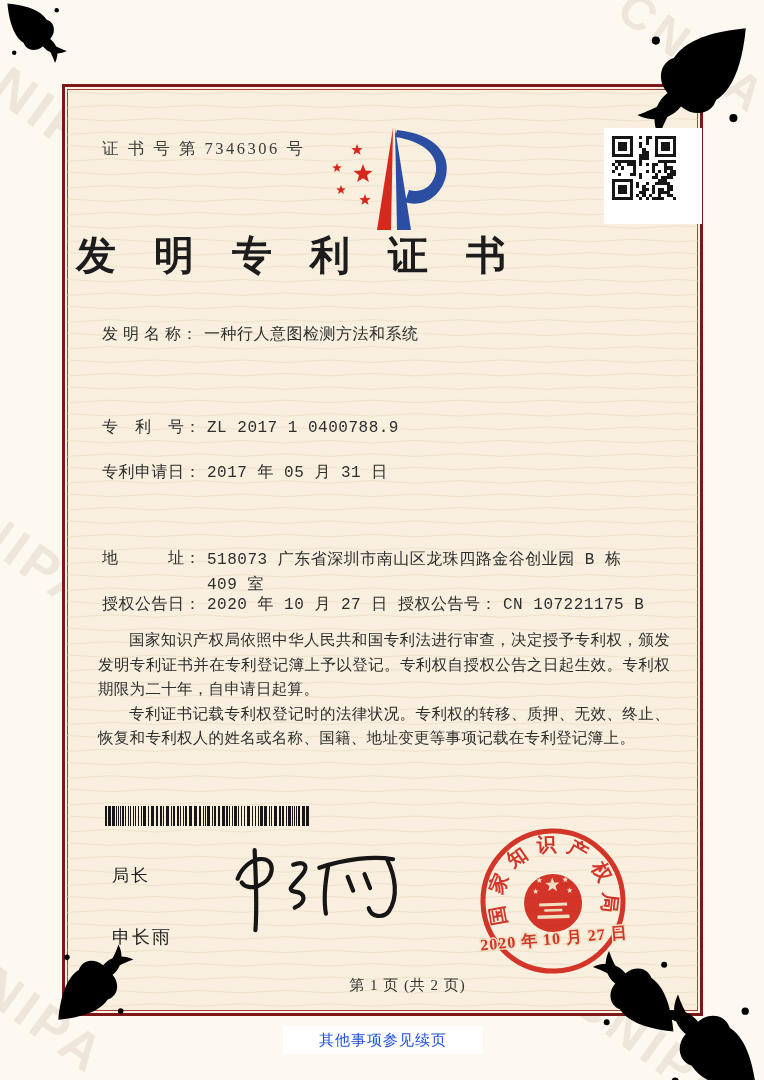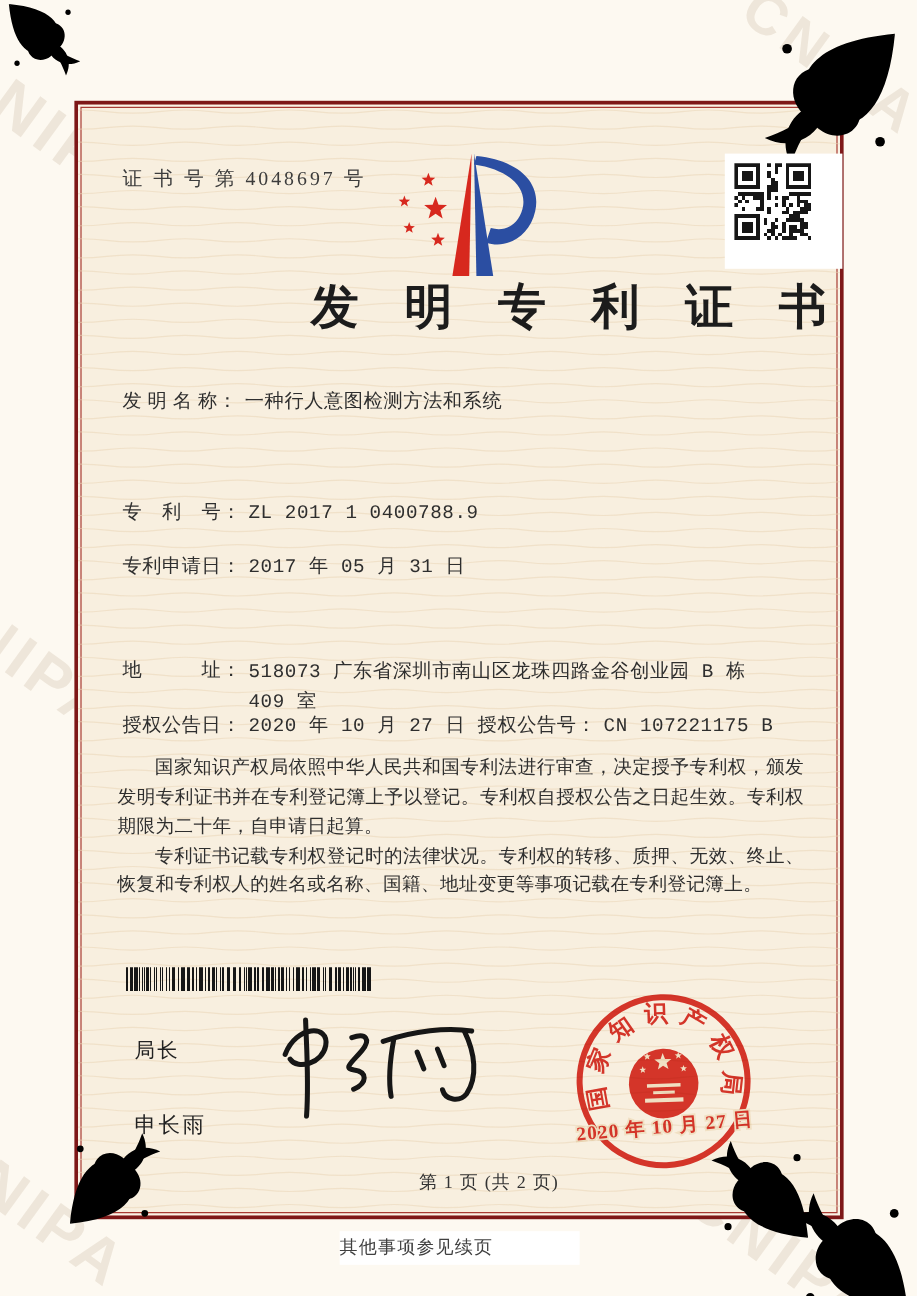--- a/index.html
+++ b/index.html
@@ -22,21 +22,21 @@
   .fl{position:absolute;}
   .flip-h{transform:scaleX(-1);}
   .flip-v{transform:scaleY(-1);}
   .flip-hv{transform:scale(-1,-1);}
 
   
   #cert-no{position:absolute;left:102px;top:138px;font-size:16.5px;letter-spacing:2.5px;color:#3c3c3c;}
   #logo{position:absolute;left:323px;top:124px;width:142px;height:112px;}
   #qr-pad{position:absolute;left:604px;top:128px;width:98px;height:96px;background:#ffffff;}
   #qr-svg{position:absolute;left:612px;top:136px;width:64px;height:64px;shape-rendering:crispEdges;}
-  #doc-title{position:absolute;left:62px;top:228px;width:641px;text-align:right;
+  #doc-title{position:absolute;left:62px;top:228px;width:641px;text-align:left;
       font-size:40px;font-weight:bold;letter-spacing:14px;text-indent:14px;color:#1c1c1c;}
 
   
   .field-row{position:absolute;left:102px;width:566px;font-size:16px;color:#2e2e2e;letter-spacing:.5px;}
   .f-label{white-space:pre;}
   .f-value{margin-left:6px;font-family:Liberation Mono, monospace;}
   .f-value.addr{display:inline-block;width:452px;vertical-align:top;line-height:25px;}
   #grant-no{position:absolute;left:296px;top:0;}
 
   
@@ -55,21 +55,21 @@
   .seal-ring{fill:none;stroke:#d7281e;stroke-width:5;}
   .seal-arc-text{font-size:19.5px;font-weight:bold;fill:#d7281e;letter-spacing:9px;}
   .seal-date{font-size:16px;fill:#d7281e;letter-spacing:1px;text-anchor:middle;
       stroke:#f7eedd;stroke-width:3px;paint-order:stroke;font-weight:bold;}
   .emb{fill:#f7eedd;}
 
   
   #page-info{position:absolute;left:62px;top:976px;width:691px;text-align:center;
       font-size:15px;letter-spacing:1px;color:#333;}
   #note-strip{position:absolute;left:283px;top:1026px;width:200px;height:28px;background:#ffffff;
-      line-height:28px;font-size:15px;letter-spacing:1px;color:#404040;}
+      text-align:center;line-height:28px;font-size:15px;letter-spacing:1px;color:#1d4ed8;}
 </style>
 </head>
 <body>
 
 <div id="page">
 
   <svg width="0" height="0" style="position:absolute" aria-hidden="true">
     <defs>
       <g id="flourish">
         <path d="M4,4 C46,8 58,24 52,44 C48,59 32,63 25,54 C19,46 25,35 34,38"></path>
@@ -174,21 +174,21 @@
   <svg class="fl flip-v" style="left:54px;top:938px" width="86" height="86" viewBox="0 0 80 80">
       <use href="#flourish"></use>
     </svg>
   <svg class="fl flip-hv" style="left:586px;top:944px" width="92" height="92" viewBox="0 0 80 80">
       <use href="#flourish"></use>
     </svg>
   <svg class="fl flip-hv" style="left:650px;top:986px" width="112" height="112" viewBox="0 0 80 80">
       <use href="#flourish"></use>
     </svg>
 
-  <div id="cert-no">证 书 号 第 4048697 号</div>
+  <div id="cert-no">证 书 号 第 7346306 号</div>
 
   <svg id="logo" viewBox="0 0 142 112">
     <polygon points="70,4 54,106 68,106" fill="#d7281e"></polygon>
     <polygon points="72,4 74,106 88,106" fill="#2b4ea2"></polygon>
     <path d="M74,6 C112,10 128,30 123,52 C118,74 98,84 82,78 L86,66 C100,70 111,61 113,47 C115,31 100,17 72,13 Z" fill="#2b4ea2"></path>
     <polygon fill="#d7281e" points="34.00,20.00 35.48,23.96 39.71,24.15 36.40,26.78 37.53,30.85 34.00,28.52 30.47,30.85 31.60,26.78 28.29,24.15 32.52,23.96"></polygon>
     <polygon fill="#d7281e" points="14.00,39.00 15.23,42.30 18.76,42.45 16.00,44.65 16.94,48.05 14.00,46.10 11.06,48.05 12.00,44.65 9.24,42.45 12.77,42.30"></polygon>
     <polygon fill="#d7281e" points="40.00,40.00 42.47,46.60 49.51,46.91 43.99,51.30 45.88,58.09 40.00,54.20 34.12,58.09 36.01,51.30 30.49,46.91 37.53,46.60"></polygon>
     <polygon fill="#d7281e" points="18.00,61.00 19.23,64.30 22.76,64.45 20.00,66.65 20.94,70.05 18.00,68.10 15.06,70.05 16.00,66.65 13.24,64.45 16.77,64.30"></polygon>
     <polygon fill="#d7281e" points="42.00,70.00 43.48,73.96 47.71,74.15 44.40,76.78 45.53,80.85 42.00,78.52 38.47,80.85 39.60,76.78 36.29,74.15 40.52,73.96"></polygon>

